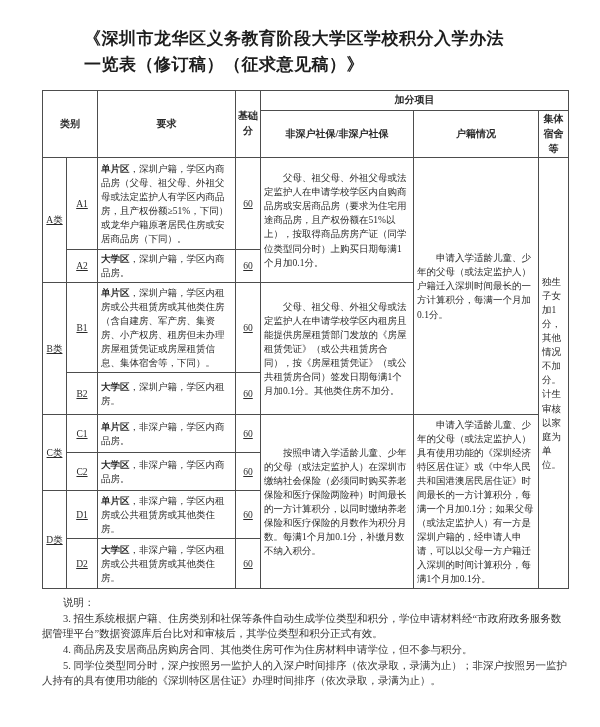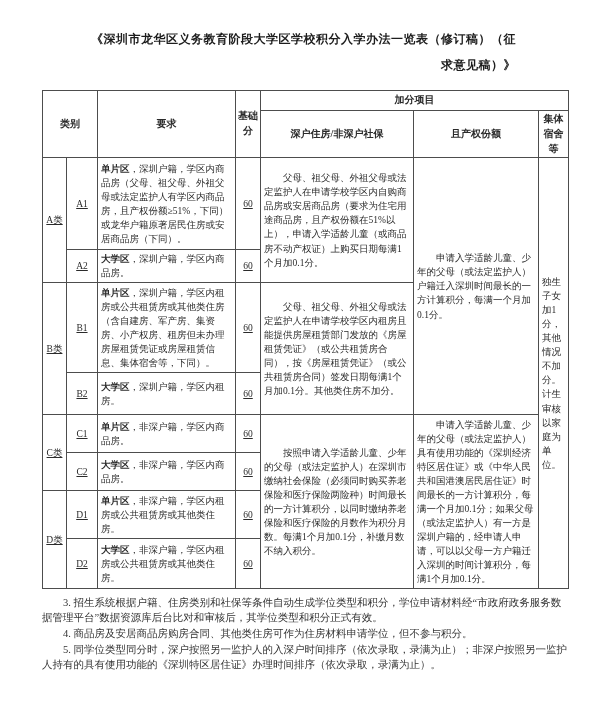--- a/index.html
+++ b/index.html
@@ -5,22 +5,22 @@
   html,body{margin:0;padding:0;}
   body{
     width:600px;height:727px;background:#ffffff;overflow:hidden;
     font-family:"Liberation Serif","DejaVu Serif",serif;
     color:#2a2a2a;
   }
   .page{width:600px;height:727px;position:relative;}
   .doc-title{
     margin:26px auto 0 auto;max-width:432px;
     font-family:"Liberation Sans","DejaVu Sans",sans-serif;
-    font-size:12px;font-weight:700;line-height:26px;
-    text-align:right;color:#1d1d1d;letter-spacing:.5px;
+    font-size:17px;font-weight:700;line-height:26px;
+    text-align:left;color:#1d1d1d;letter-spacing:.5px;
   }
   table.policy{
     border-collapse:collapse;table-layout:fixed;
     width:526px;margin:12px 0 0 42px;
   }
   table.policy th, table.policy td{
     border:1px solid #4d4d4d;
     vertical-align:middle;
     font-size:9.5px;line-height:1.48;
     padding:2px 3px;
@@ -58,32 +58,32 @@
       <col style="width:30px">
     </colgroup>
     <thead>
       <tr style="height:20px">
         <th colspan="2" rowspan="2">类别</th>
         <th rowspan="2">要求</th>
         <th rowspan="2">基础分</th>
         <th colspan="3">加分项目</th>
       </tr>
       <tr style="height:34px">
-        <th>深户住房/非深户社保</th>
-        <th>且产权份额</th>
+        <th>非深户社保/非深户社保</th>
+        <th>户籍情况</th>
         <th>集体宿舍等</th>
       </tr>
     </thead>
     <tbody>
       <tr style="height:92px">
         <td rowspan="2" class="c">A类</td>
         <td class="c">A1</td>
         <td class="req"><b>单片区</b><span>，深圳户籍，学区内商品房（父母、祖父母、外祖父母或法定监护人有学区内商品房，且产权份额≥51%，下同）或龙华户籍原著居民住房或安居商品房（下同）。</span></td>
         <td class="c">60</td>
-        <td rowspan="2" class="bonus">父母、祖父母、外祖父母或法定监护人在申请学校学区内自购商品房或安居商品房（要求为住宅用途商品房，且产权份额在51%以上），申请入学适龄儿童（或商品房不动产权证）上购买日期每满1个月加0.1分。</td>
+        <td rowspan="2" class="bonus">父母、祖父母、外祖父母或法定监护人在申请学校学区内自购商品房或安居商品房（要求为住宅用途商品房，且产权份额在51%以上），按取得商品房房产证（同学位类型同分时）上购买日期每满1个月加0.1分。</td>
         <td rowspan="4" class="bonus">申请入学适龄儿童、少年的父母（或法定监护人）户籍迁入深圳时间最长的一方计算积分，每满一个月加0.1分。</td>
         <td rowspan="8" class="fam">独生子女加1分，其他情况不加分。计生审核以家庭为单位。</td>
       </tr>
       <tr style="height:30px">
         <td class="c">A2</td>
         <td class="req"><b>大学区</b><span>，深圳户籍，学区内商品房。</span></td>
         <td class="c">60</td>
       </tr>
       <tr style="height:90px">
         <td rowspan="2" class="c">B类</td>
@@ -118,18 +118,19 @@
       </tr>
       <tr style="height:50px">
         <td class="c">D2</td>
         <td class="req"><b>大学区</b><span>，非深户籍，学区内租房或公共租赁房或其他类住房。</span></td>
         <td class="c">60</td>
       </tr>
     </tbody>
   </table>
 
   <div class="notes">
+    <p>说明：</p>
     <p>3. 招生系统根据户籍、住房类别和社保等条件自动生成学位类型和积分，学位申请材料经“市政府政务服务数据管理平台”数据资源库后台比对和审核后，其学位类型和积分正式有效。</p>
     <p>4. 商品房及安居商品房购房合同、其他类住房可作为住房材料申请学位，但不参与积分。</p>
     <p>5. 同学位类型同分时，深户按照另一监护人的入深户时间排序（依次录取，录满为止）；非深户按照另一监护人持有的具有使用功能的《深圳特区居住证》办理时间排序（依次录取，录满为止）。</p>
   </div>
 
 </div>
 
 </body></html>

